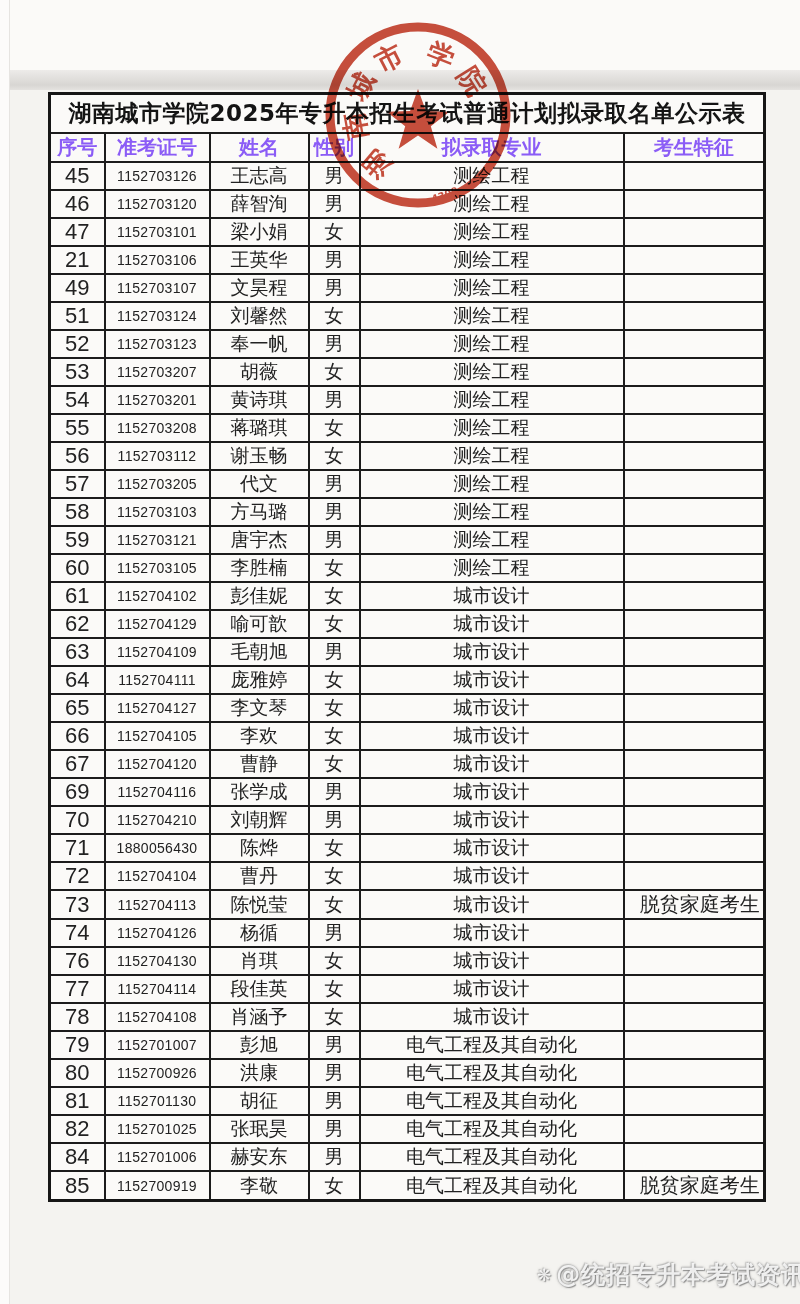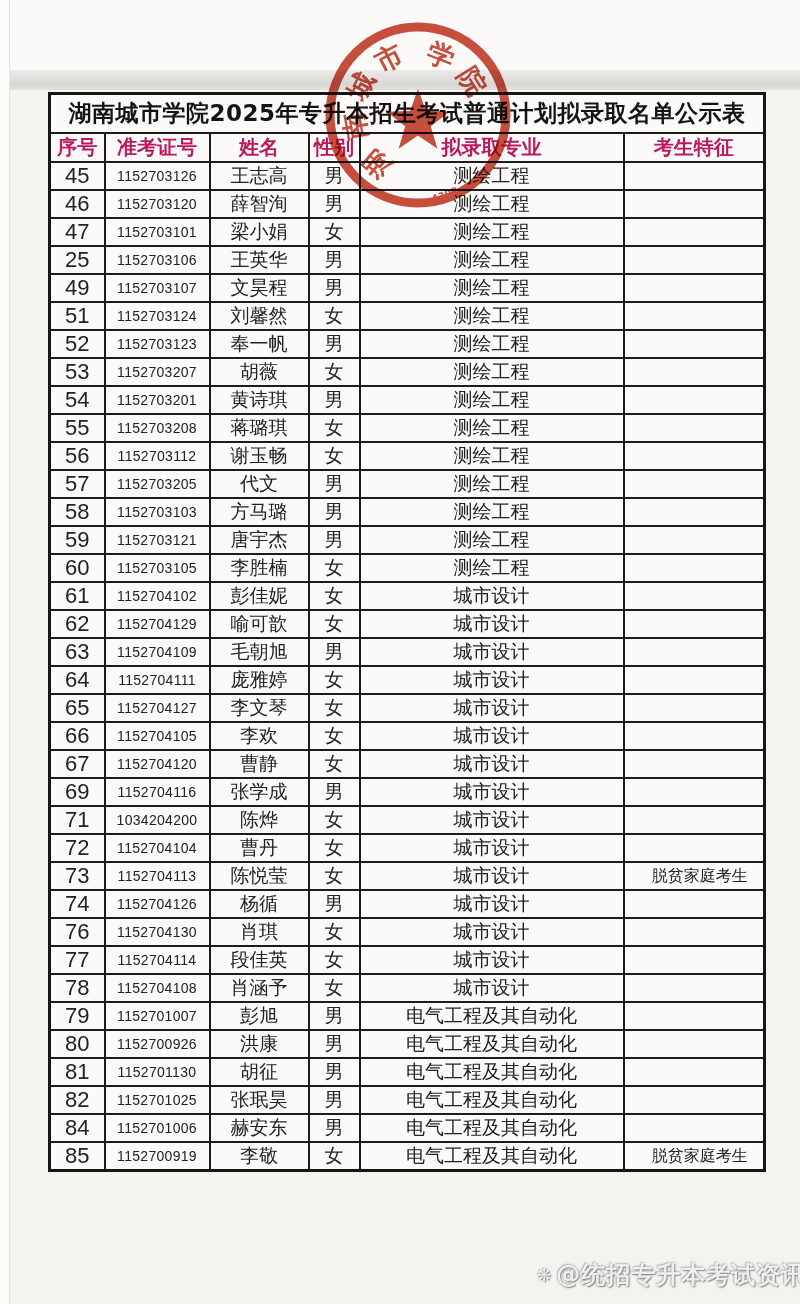--- a/index.html
+++ b/index.html
@@ -18,25 +18,25 @@
     position:absolute;left:48px;top:92px;width:715px;
     border-collapse:collapse;table-layout:fixed;
     background:#fbfaf8;border:3px solid #161616;
   }
   table.doc th, table.doc td{
     border:2px solid #1c1c1c;padding:0;margin:0;
     text-align:center;vertical-align:middle;
     white-space:nowrap;overflow:hidden;
   }
   .title-cell{height:37px;font-size:23px;font-weight:600;letter-spacing:.5px;color:#141414;}
-  .head-cell{height:26px;font-size:20px;font-weight:700;color:#be185d;}
+  .head-cell{height:26px;font-size:20px;font-weight:700;color:#8b5cf6;}
   table.doc tbody td{height:23.4px;font-size:19px;color:#222;}
   table.doc tbody td:nth-child(1){font-family:"Liberation Sans",sans-serif;font-size:22px;}
   table.doc tbody td:nth-child(2){font-family:"Liberation Sans",sans-serif;font-size:14px;letter-spacing:.3px;}
-  table.doc tbody td:nth-child(6){font-size:16px;padding-left:12px;}
+  table.doc tbody td:nth-child(6){font-size:20px;padding-left:12px;}
 
   .stamp{
     position:absolute;left:320px;top:14px;width:196px;height:205px;
     mix-blend-mode:multiply;opacity:.9;pointer-events:none;
   }
   .stamp text{font-family:"DejaVu Sans","Liberation Sans",sans-serif;font-weight:700;}
 
   .watermark{
     position:absolute;left:537px;top:1257px;height:36px;
     display:flex;align-items:center;gap:4px;
@@ -95,21 +95,21 @@
   </tr>
       <tr>
     <td>47</td>
     <td>1152703101</td>
     <td>梁小娟</td>
     <td>女</td>
     <td>测绘工程</td>
     <td></td>
   </tr>
       <tr>
-    <td>25</td>
+    <td>21</td>
     <td>1152703106</td>
     <td>王英华</td>
     <td>男</td>
     <td>测绘工程</td>
     <td></td>
   </tr>
       <tr>
     <td>49</td>
     <td>1152703107</td>
     <td>文昊程</td>
@@ -255,22 +255,30 @@
   </tr>
       <tr>
     <td>69</td>
     <td>1152704116</td>
     <td>张学成</td>
     <td>男</td>
     <td>城市设计</td>
     <td></td>
   </tr>
       <tr>
+    <td>70</td>
+    <td>1152704210</td>
+    <td>刘朝辉</td>
+    <td>男</td>
+    <td>城市设计</td>
+    <td></td>
+  </tr>
+      <tr>
     <td>71</td>
-    <td>1034204200</td>
+    <td>1880056430</td>
     <td>陈烨</td>
     <td>女</td>
     <td>城市设计</td>
     <td></td>
   </tr>
       <tr>
     <td>72</td>
     <td>1152704104</td>
     <td>曹丹</td>
     <td>女</td>

